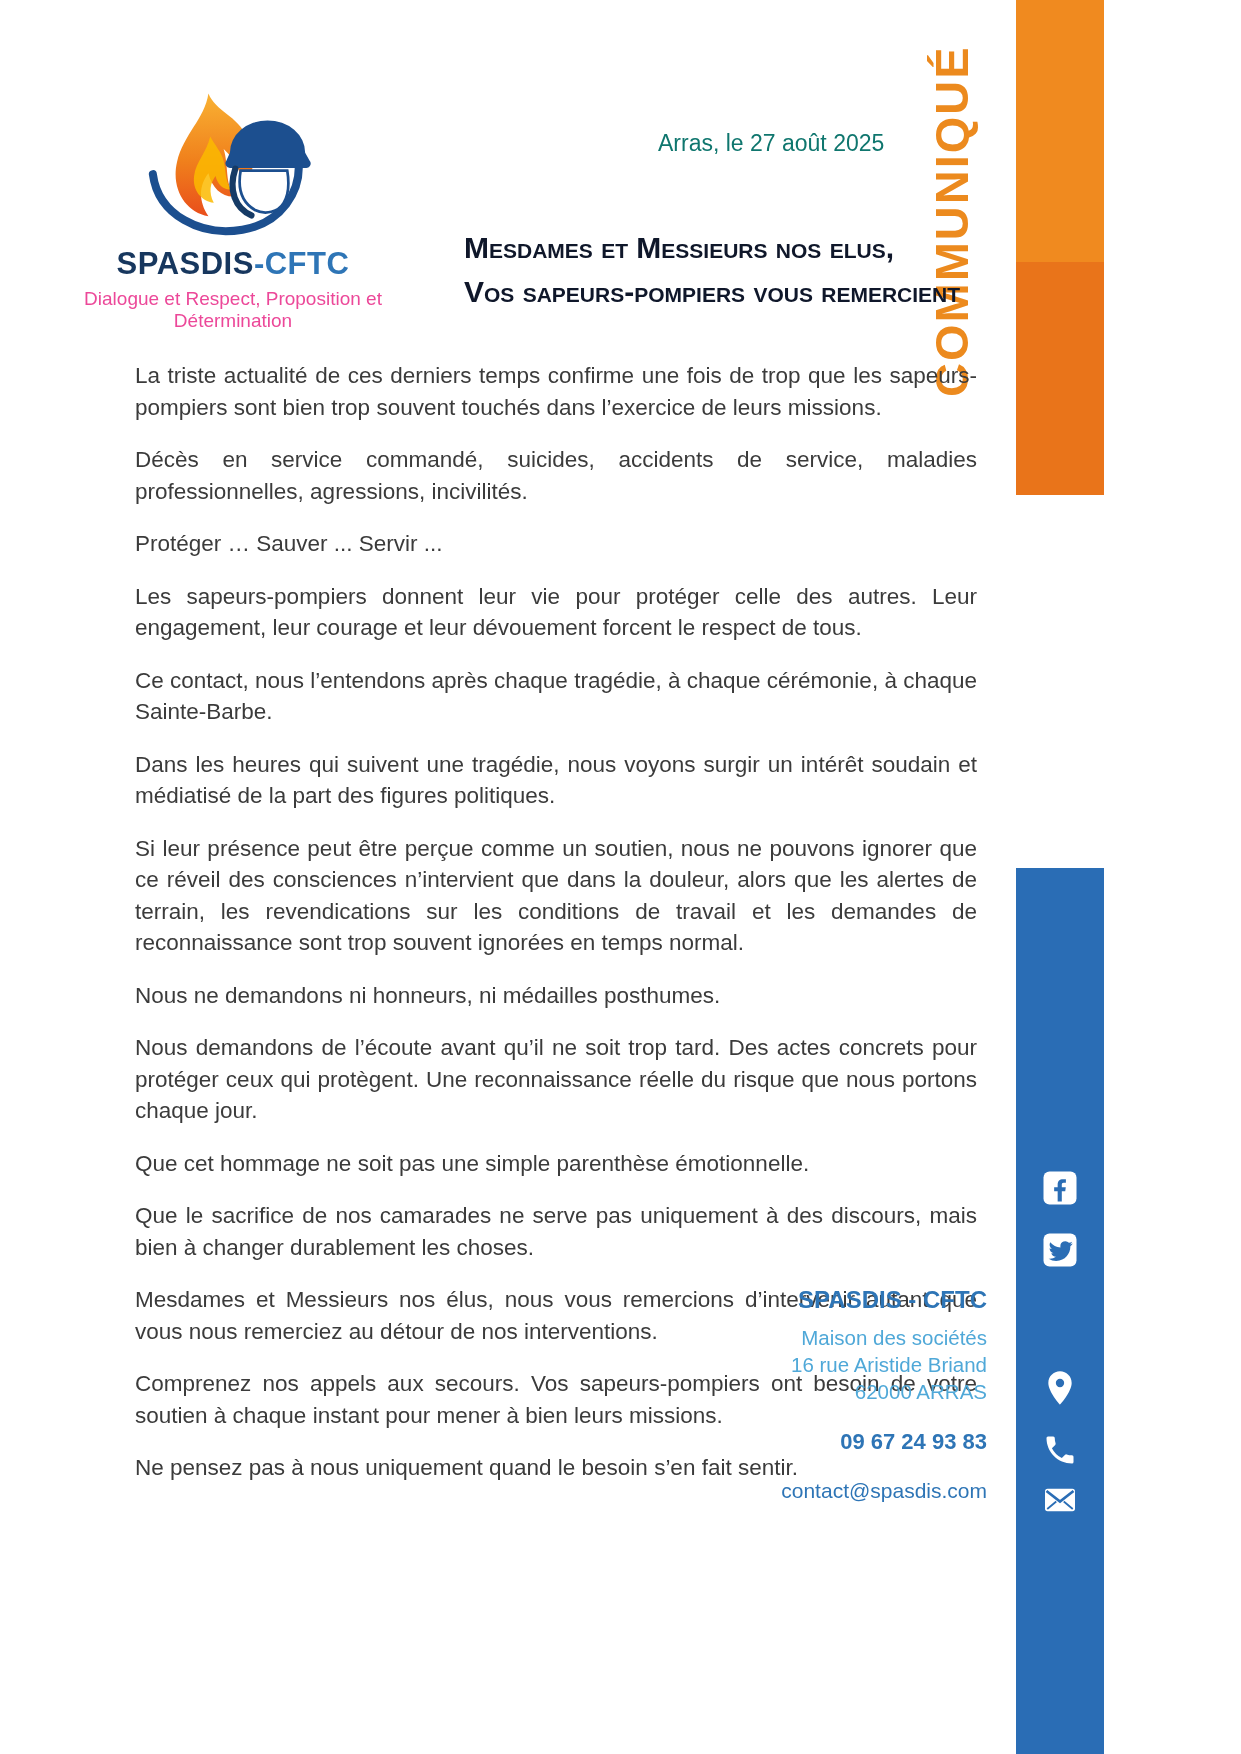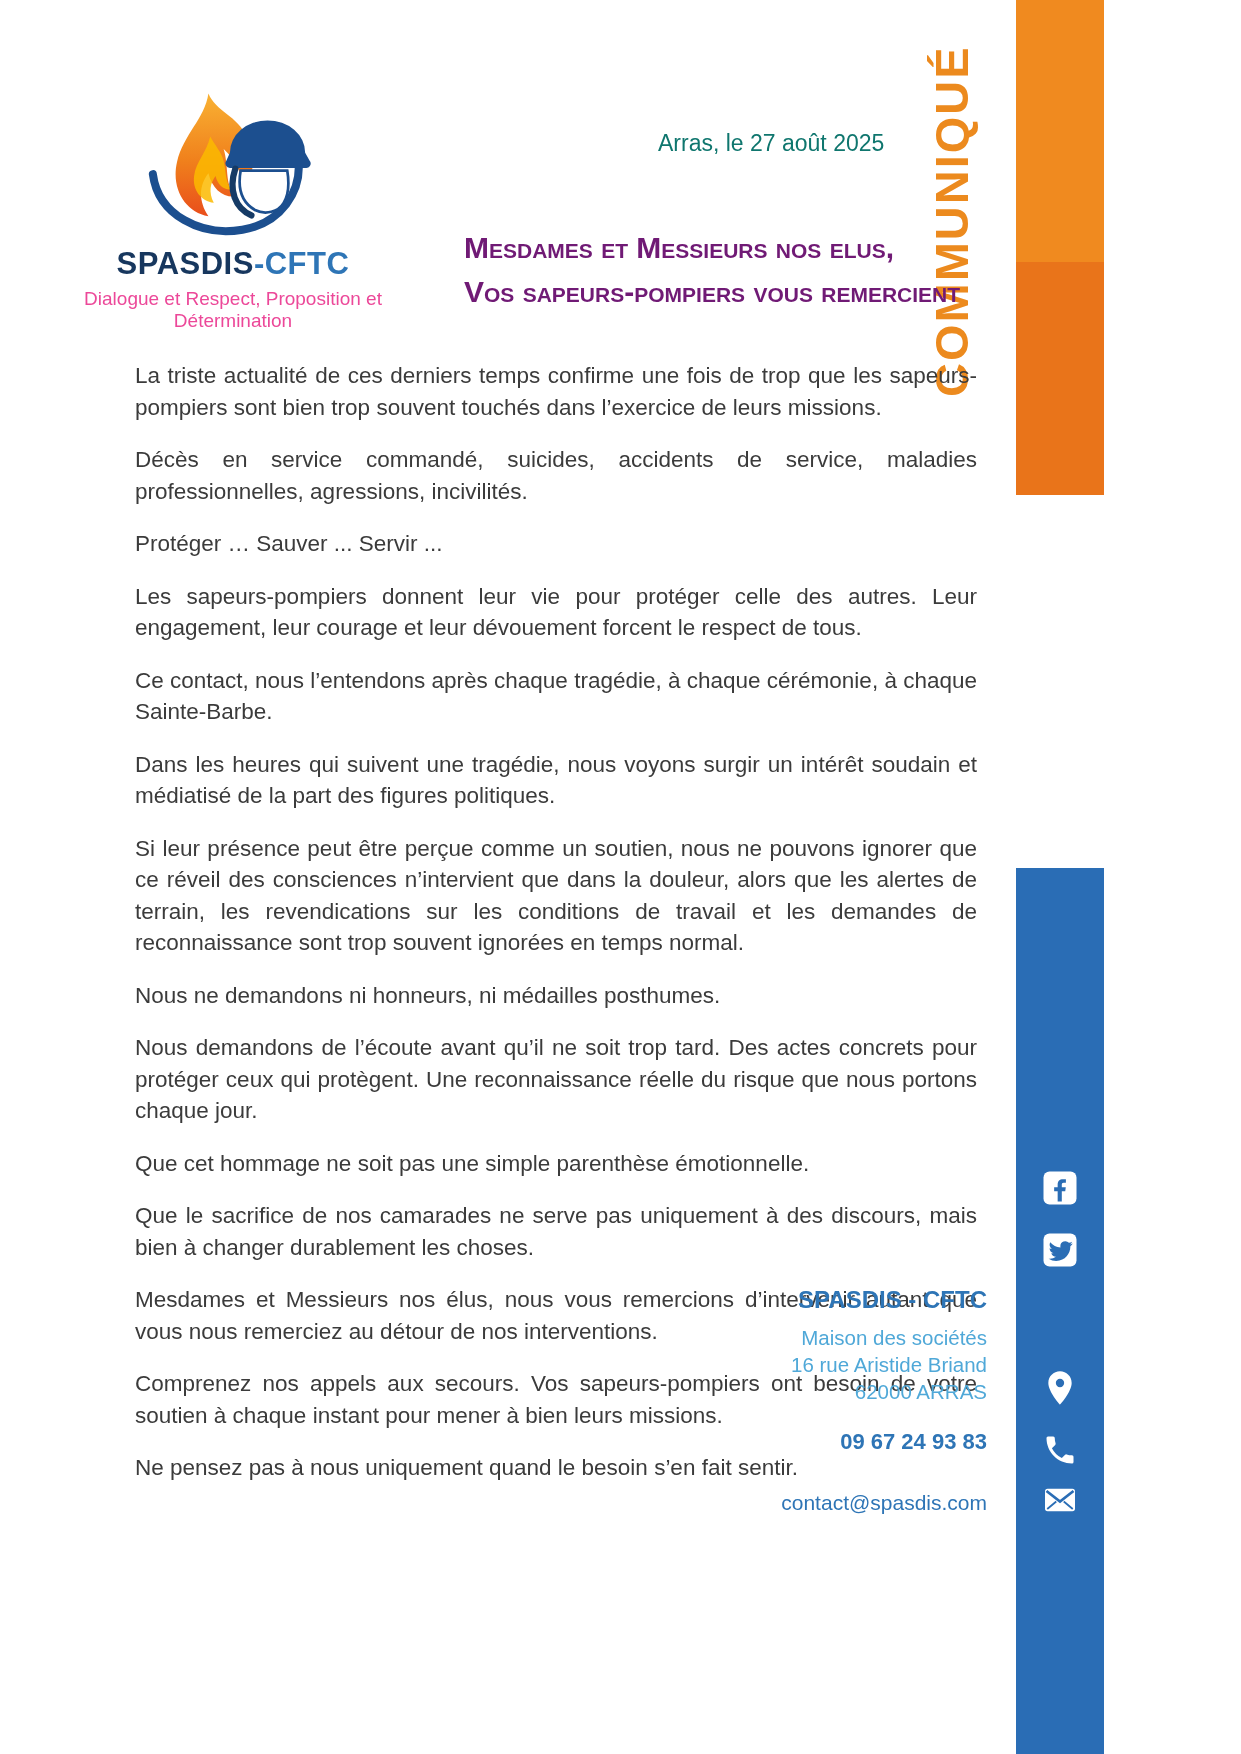--- a/index.html
+++ b/index.html
@@ -25,35 +25,35 @@
   .logo-block{position:absolute;left:68px;top:88px;width:330px;text-align:center;}
   .logo-art{display:block;margin:0 auto;}
   .logo-name{font-size:31px;font-weight:bold;letter-spacing:.5px;margin-top:0;}
   .logo-name .primary{color:#17375E;}
   .logo-name .secondary{color:#2E75B6;}
   .logo-tagline{font-size:19px;color:#ec4899;margin-top:6px;}
 
   .date-line{position:absolute;left:658px;top:130px;font-size:23px;color:#0f766e;}
 
   .heading{
-    position:absolute;left:464px;top:226px;color:#701a75;
+    position:absolute;left:464px;top:226px;color:#0f172a;
     font-weight:bold;font-variant:small-caps;font-size:30px;line-height:44px;
   }
 
   .body-text{
     position:absolute;left:135px;top:360px;width:842px;
     font-size:22.5px;line-height:31.5px;color:#3B3B3B;text-align:justify;
   }
   .body-text p{margin:0 0 21px 0;}
 
   .contact{position:absolute;right:254px;top:1286px;text-align:right;}
   .contact-org{font-size:24px;font-weight:bold;color:#2E75B6;}
   .contact-address{margin-top:10px;font-size:20.5px;line-height:27px;color:#4FA8D8;}
   .contact-phone{margin-top:24px;font-size:22px;font-weight:bold;color:#2E75B6;}
-  .contact-email{margin-top:36px;font-size:21px;color:#2E75B6;}
+  .contact-email{margin-top:24px;font-size:21px;color:#2E75B6;}
 
   .side-icon{position:absolute;left:1042px;width:36px;height:36px;}
   .icon-facebook{top:1170px;}
   .icon-twitter{top:1232px;}
   .icon-pin{top:1366px;width:40px;height:44px;left:1040px;}
   .icon-phone{top:1432px;}
   .icon-mail{top:1482px;}
   .side-icon svg{display:block;width:100%;height:100%;}
 </style>
 </head>

